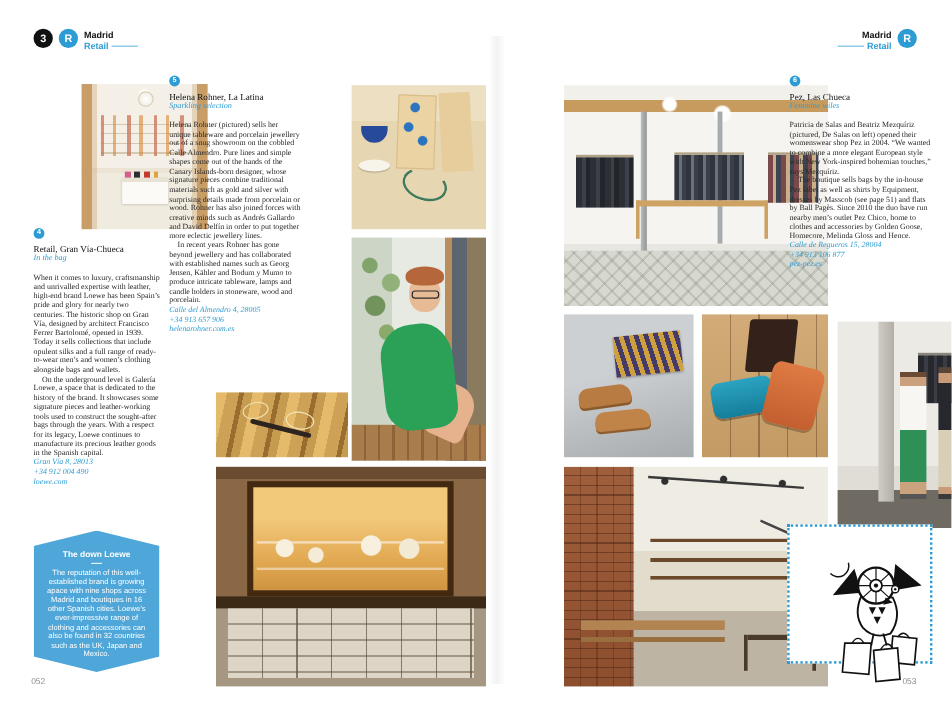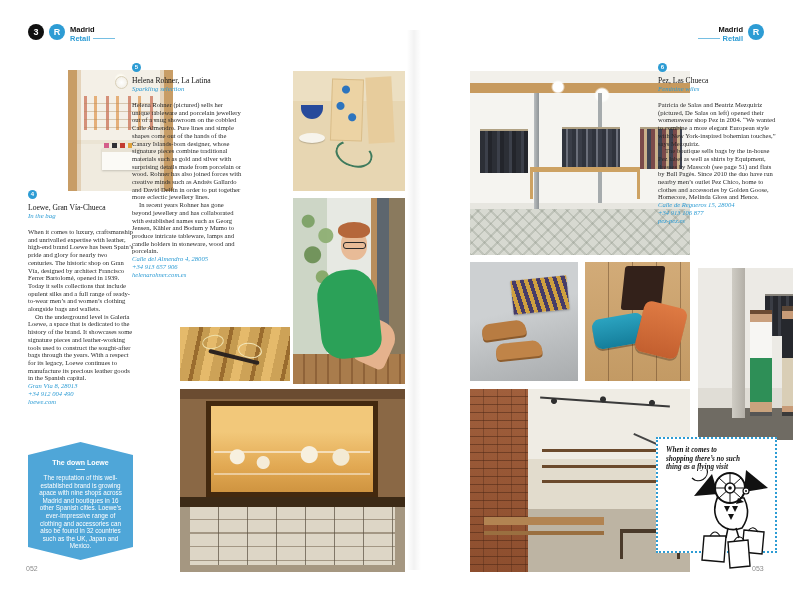--- a/index.html
+++ b/index.html
@@ -30,21 +30,21 @@
   
   .listing{position:absolute;color:var(--ink);}
   .num-circle{display:inline-block;width:9px;height:9px;border-radius:50%;background:var(--accent);
     color:#fff;font-family:"Liberation Sans",sans-serif;font-weight:bold;font-size:6px;line-height:9px;text-align:center;}
   .listing h3{font-size:7.6px;font-weight:normal;color:#111;margin:3px 0 0;line-height:9px;}
   .tagline{font-size:6.8px;font-style:italic;color:var(--accent);margin:0 0 8px;line-height:8px;}
   .body{font-size:6.6px;line-height:7.7px;margin:0;color:#2a2a2a;}
   .body + .body{text-indent:7px;}
   .contact{font-size:6.6px;line-height:7.8px;font-style:italic;color:var(--accent);margin:0;}
   .col1{left:28px;top:182px;width:106px;}
-  .col2{left:132px;top:55px;width:110px;}
+  .col2{left:141px;top:55px;width:110px;}
   .col4{left:658px;top:55px;width:119px;}
 
   
   .folio{position:absolute;top:565px;font-family:"Liberation Sans",sans-serif;font-size:7px;color:#8b8b8b;}
   .folio-l{left:26px;}
   .folio-r{left:752px;}
 
   .gutter{position:absolute;left:407px;top:30px;width:14px;height:540px;
     background:linear-gradient(90deg,transparent,rgba(0,0,0,.05) 50%,transparent);}
 
@@ -299,21 +299,21 @@
 
   <figure class="photo p-owners">
     <span class="d ow-pillar"></span>
     <span class="d ow-rack"></span>
     <span class="d ow-w1"></span>
     <span class="d ow-w2"></span>
   </figure>
 
   <section class="listing col1">
     <span class="num-circle">4</span>
-    <h3>Loewe, Gran Vía-Chueca</h3>
+    <h3>Retail, Gran Vía-Chueca</h3>
     <p class="tagline">In the bag</p>
     <p class="body">When it comes to luxury, craftsmanship and unrivalled expertise with leather, high-end brand Loewe has been Spain’s pride and glory for nearly two centuries. The historic shop on Gran Vía, designed by architect Francisco Ferrer Bartolomé, opened in 1939. Today it sells collections that include opulent silks and a full range of ready-to-wear men’s and women’s clothing alongside bags and wallets.</p>
     <p class="body">On the underground level is Galería Loewe, a space that is dedicated to the history of the brand. It showcases some signature pieces and leather-working tools used to construct the sought-after bags through the years. With a respect for its legacy, Loewe continues to manufacture its precious leather goods in the Spanish capital.</p>
     <p class="contact">Gran Vía 8, 28013</p>
     <p class="contact">+34 912 004 490</p>
     <p class="contact">loewe.com</p>
   </section>
 
   <section class="listing col2">
     <span class="num-circle">5</span>
@@ -337,21 +337,20 @@
     <p class="contact">pez-pez.es</p>
   </section>
 
   <aside class="infobox">
     <h4>The down Loewe</h4>
     <span class="infobox-rule"></span>
     <p>The reputation of this well-established brand is growing apace with nine shops across Madrid and boutiques in 16 other Spanish cities. Loewe’s ever-impressive range of clothing and accessories can also be found in 32 countries such as the UK, Japan and Mexico.</p>
   </aside>
 
   <aside class="pullquote">
-    <p>When it comes to shopping there’s no such thing as a flying visit</p>
     <svg viewBox="0 0 92 108" xmlns="http://www.w3.org/2000/svg">
       <path d="M8 18 a9 9 0 0 0 15 -9" fill="none" stroke="#111" stroke-width="1.2"></path>
       <polygon points="20,76 42,76 40,102 18,100" fill="#fff" stroke="#111" stroke-width="1.4"></polygon>
       <path d="M26 76 q5 -8 10 0" fill="none" stroke="#111" stroke-width="1.2"></path>
       <polygon points="60,70 80,72 78,94 58,92" fill="#fff" stroke="#111" stroke-width="1.4"></polygon>
       <path d="M64 71 q5 -7 10 1" fill="none" stroke="#111" stroke-width="1.2"></path>
       <polygon points="44,82 64,80 66,106 46,108" fill="#fff" stroke="#111" stroke-width="1.4"></polygon>
       <path d="M50 81 q5 -8 10 -1" fill="none" stroke="#111" stroke-width="1.2"></path>
       <polygon points="28,14 10,36 34,34" fill="#111"></polygon>
       <polygon points="62,10 84,28 60,32" fill="#111"></polygon>

